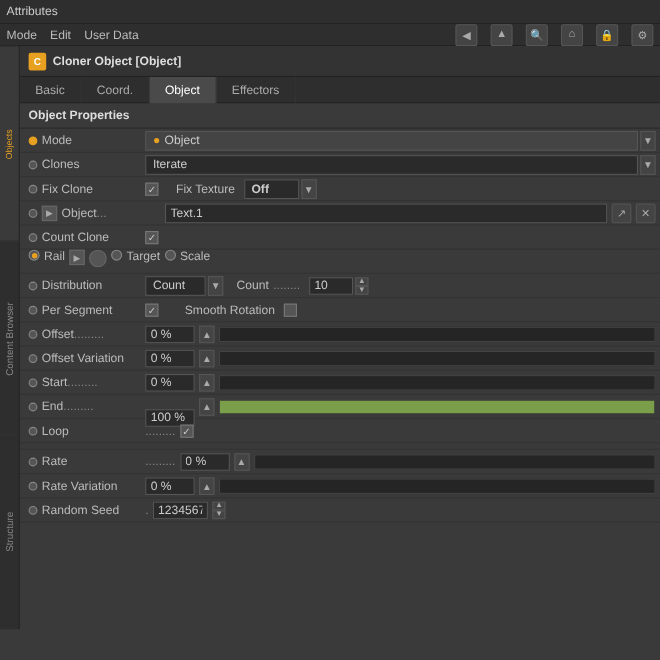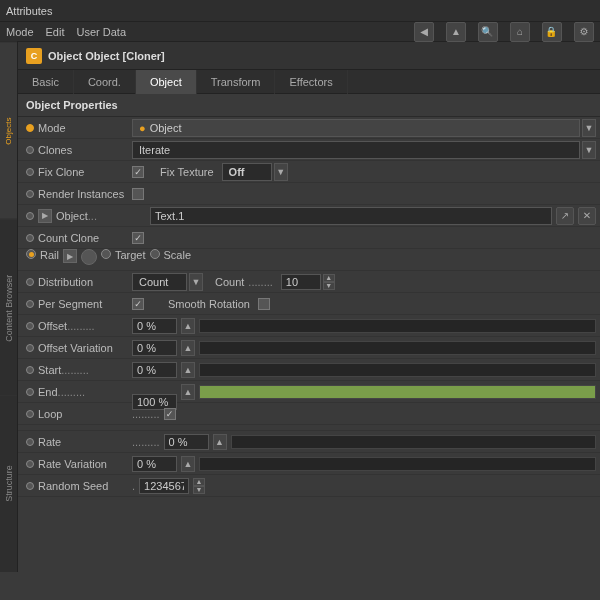--- a/index.html
+++ b/index.html
@@ -315,28 +315,27 @@
     <div class="sidebar-label">Content Browser</div>
     <div class="sidebar-label">Structure</div>
   </div>
 
   <div class="content-area">
 
     <div class="object-header">
       <div class="object-icon">
         <span>C</span>
       </div>
-      <span class="object-title">Object Object [Cloner]</span>
+      <span class="object-title">Cloner Object [Object]</span>
     </div>
 
     <div class="tabs">
       <div class="tab">Basic</div>
       <div class="tab">Coord.</div>
       <div class="tab active">Object</div>
-      <div class="tab">Transform</div>
       <div class="tab">Effectors</div>
     </div>
 
     <div class="section-title">Object Properties</div>
 
     <div class="prop-row">
       <div class="prop-dot active"></div>
       <span class="prop-label">Mode</span>
       <div style="display:flex; align-items:center; flex:1; gap:2px;">
         <div style="background:#444; border:1px solid #555; color:#ccc; font-size:11px; height:18px; padding:0 6px; display:flex; align-items:center; flex:1;">
@@ -364,25 +363,20 @@
       <div class="prop-checkbox">✓</div>
       <span style="margin-left:12px; color:#bbb; font-size:11px;">Fix Texture</span>
       <div style="display:flex; align-items:center; gap:2px; margin-left:4px;font-weight:bold;">
         <div style="background:#2a2a2a; border:1px solid #555; color:#ccc; font-size:11px; height:18px; padding:0 6px; display:flex; align-items:center; width:50px;">
           <span>Off</span>
         </div>
         <div style="width:14px; height:18px; background:#444; border:1px solid #555; display:flex; align-items:center; justify-content:center; font-size:9px; color:#aaa; cursor:pointer;">▼</div>
       </div>
     </div>
 
-    <div class="prop-row">
-      <div class="prop-dot"></div>
-      <span class="prop-label">Render Instances</span>
-      <div class="prop-checkbox"></div>
-    </div>
 
     <div class="prop-row" style="gap:4px;">
       <div class="prop-dot"></div>
       <div class="triangle-btn">▶</div>
       <span class="prop-label">Object<span class="dots-label">...</span></span>
       <input type="text" class="object-field" style="background: rgb(42, 42, 42); border: 1px solid rgb(85, 85, 85); color: rgb(204, 204, 204); font-size: 11px; height: 18px; padding: 0px 4px; flex: 1 1 0%;" value="Text.1">
       <div class="icon-btn">↗</div>
       <div class="icon-btn">✕</div>
     </div>
 

